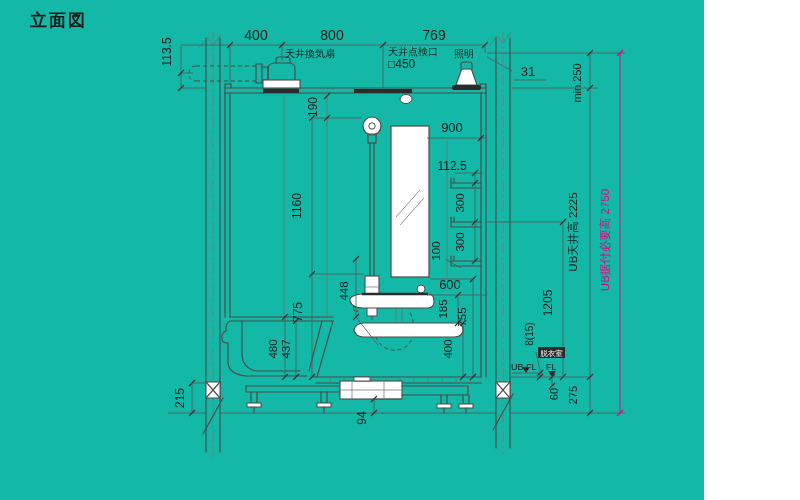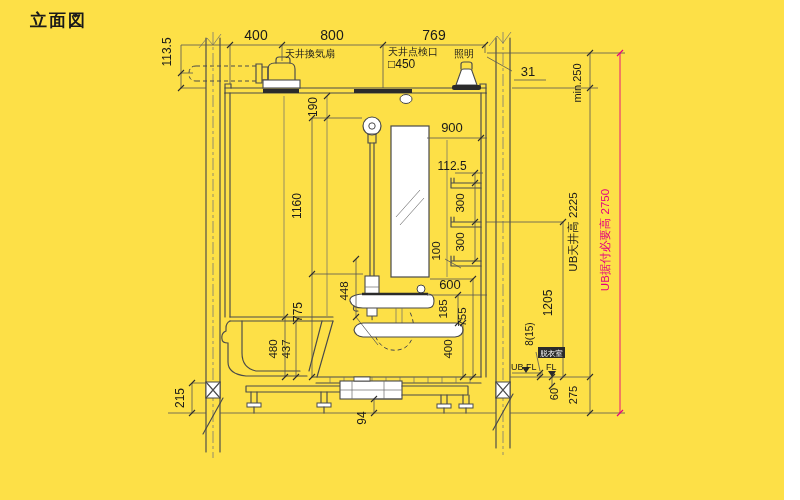--- a/index.html
+++ b/index.html
@@ -1,16 +1,16 @@
 <!DOCTYPE html>
 <html><head>
 <meta charset="utf-8">
 <style>
   html,body{margin:0;padding:0;background:#fff;}
-  #stage{position:relative;width:784px;height:500px;background:#fde047;overflow:hidden;
+  #stage{position:relative;width:704px;height:500px;background:#14b8a6;overflow:hidden;
          font-family:"Liberation Sans","DejaVu Sans",sans-serif;}
   svg text{fill:#1a1a1a;font-family:"Liberation Sans","DejaVu Sans",sans-serif;}
   .tt{font-size:17px;font-weight:600;letter-spacing:2px;}
   .d14{font-size:14px;} .d13{font-size:13px;} .d12{font-size:12px;}
   .d115{font-size:11.5px;} .d11{font-size:11px;} .d10{font-size:10px;}
   .d9{font-size:9px;} .d75{font-size:7.5px;}
   .mid{text-anchor:middle;}
   .wht{fill:#ffffff;}
   .pk{fill:#e4007f;}
   .ln{stroke:#4a4a4a;stroke-width:1.15;fill:none;stroke-linecap:round;}

